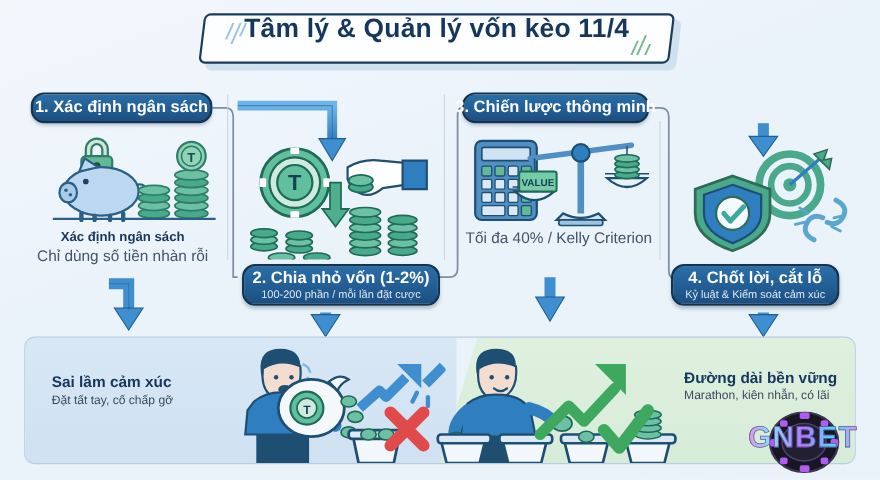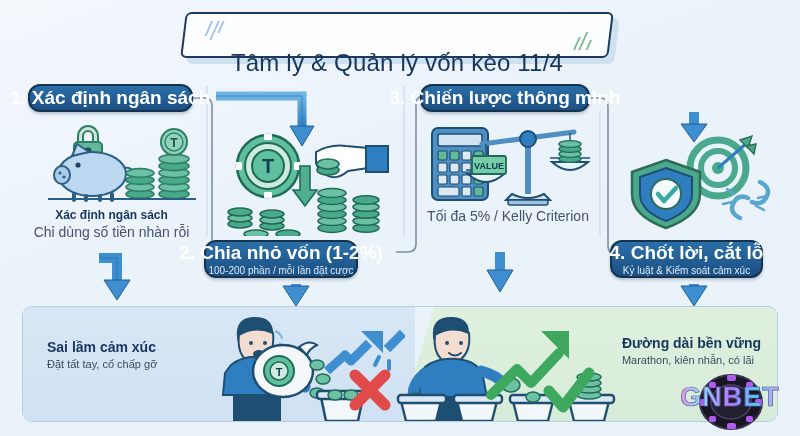--- a/index.html
+++ b/index.html
@@ -22,46 +22,45 @@
   }
   .title-card{
     position:absolute;left:0;top:0;width:428px;height:46px;
     background:#fdfeff;border:2px solid #1b3a5c;border-radius:6px;
     transform:skewX(-7deg);
     box-sizing:border-box;
   }
   .title-text{
     position:absolute;left:0;top:0;width:428px;height:30px;
     display:flex;align-items:center;justify-content:center;
-    font-size:24px;font-weight:normal;color:#16365c;letter-spacing:.2px;
+    font-size:24px;font-weight:bold;color:#16365c;letter-spacing:.2px;
     white-space:nowrap;
-    margin-top:36px;
   }
   .tick{position:absolute;width:2px;background:#9dc3e6;transform:skewX(-18deg);}
   .tick.l1{left:22px;top:7px;height:15px;}
   .tick.l2{left:28px;top:7px;height:19px;}
   .tick.l3{left:34px;top:7px;height:12px;}
   .tick.r1{right:30px;bottom:6px;height:13px;background:#7fb98f;}
   .tick.r2{right:24px;bottom:6px;height:18px;background:#7fb98f;}
   .tick.r3{right:18px;bottom:6px;height:10px;background:#7fb98f;}
 
   
   .pill{
     position:absolute;box-sizing:border-box;
     background:linear-gradient(180deg,#2a6fa8 0%,#1c4f82 100%);
     border:2px solid #13334f;border-radius:12px;
     color:#ffffff;text-align:center;
     display:flex;flex-direction:column;align-items:center;justify-content:center;
     box-shadow:0 2px 3px rgba(20,50,80,.25);
   }
-  .pill .p-title{font-size:19px;font-weight:bold;line-height:1.15;white-space:nowrap;}
+  .pill .p-title{font-size:15px;font-weight:bold;line-height:1.15;white-space:nowrap;}
   .pill .p-sub{font-size:10px;font-weight:normal;color:#dbe9f6;margin-top:2px;white-space:nowrap;}
 
   #pill1{left:28px;top:84px;width:165px;height:28px;}
-  #pill2{left:204px;top:240px;width:154px;height:38px;text-align:center;}
+  #pill2{left:220px;top:240px;width:180px;height:38px;text-align:center;}
   #pill3{left:420px;top:84px;width:170px;height:28px;}
   #pill4{left:610px;top:240px;width:153px;height:38px;}
 
   
   .panel{position:absolute;box-sizing:border-box;}
   .cap{position:absolute;width:100%;text-align:center;}
   .cap .c-title{font-size:12px;font-weight:bold;color:#16365c;white-space:nowrap;}
   .cap .c-sub{font-size:14px;color:#44536a;margin-top:2px;white-space:nowrap;}
 
   
@@ -291,21 +290,21 @@
     <path d="M128 44 q18 16 36 0z" fill="#e8f2fa" stroke="#1f4e73" stroke-width="2"></path>
     <g stroke="#1f6b57" stroke-width="1.4">
       <ellipse cx="146" cy="41" rx="11" ry="3.4" fill="#49a98b"></ellipse>
       <ellipse cx="146" cy="36" rx="11" ry="3.4" fill="#6cc0a3"></ellipse>
       <ellipse cx="146" cy="31" rx="11" ry="3.4" fill="#49a98b"></ellipse>
       <ellipse cx="146" cy="26" rx="11" ry="3.4" fill="#6cc0a3"></ellipse>
     </g>
   </svg>
 
   <div class="cap" style="left:418px;top:206px;width:180px;">
-    <div class="c-sub">Tối đa 5% / Kelly Criterion</div>
+    <div class="c-sub">Tối đa 40% / Kelly Criterion</div>
   </div>
 
   <svg class="panel" style="left:622px;top:132px;width:160px;height:100px;" viewBox="0 0 160 100">
 
     <circle cx="96" cy="36" r="28" fill="none" stroke="#4aa98c" stroke-width="7"></circle>
     <circle cx="96" cy="36" r="17" fill="none" stroke="#4aa98c" stroke-width="6"></circle>
     <circle cx="96" cy="36" r="6" fill="#4aa98c"></circle>
     <path d="M96 36 L126 10" stroke="#2f7fc0" stroke-width="3"></path>
     <path d="M118 8 l12 -4 l-4 12z" fill="#4aa98c" stroke="#2f6b57" stroke-width="1.4"></path>
     <path d="M124 14 l10 -2 l-2 10z" fill="#4aa98c" stroke="#2f6b57" stroke-width="1.4"></path>

